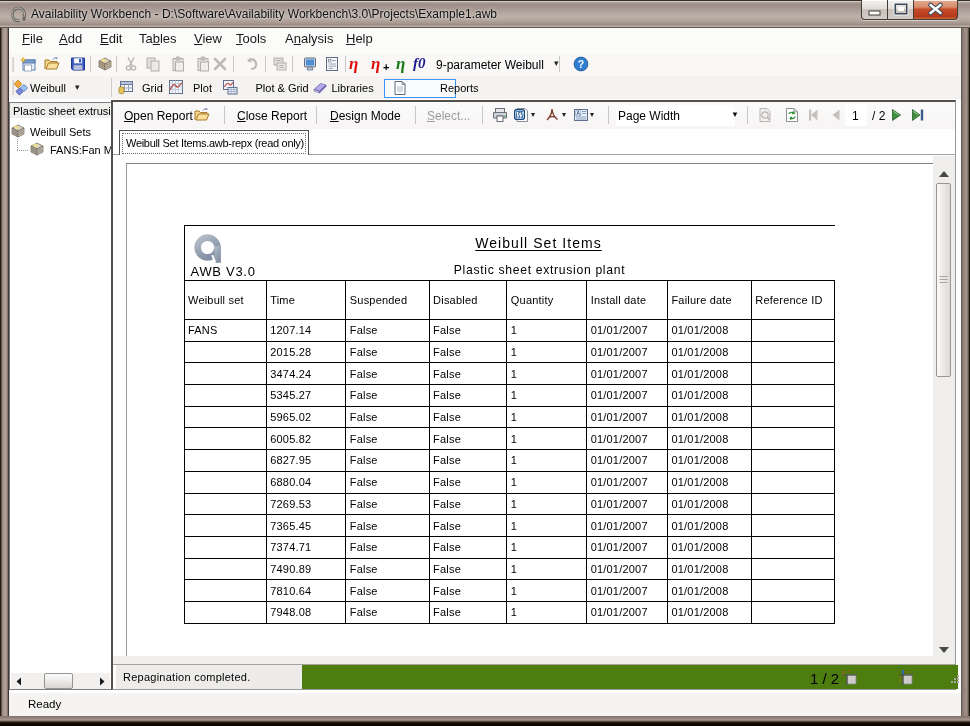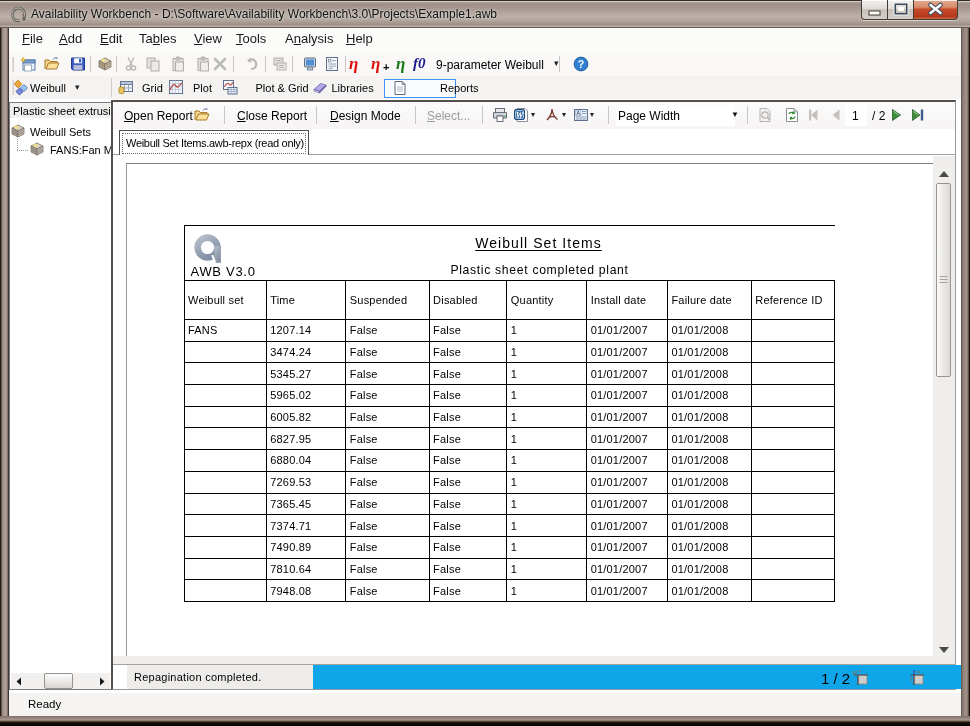--- a/index.html
+++ b/index.html
@@ -74,21 +74,21 @@
 #rpttable td { border:1px solid #000; font-size:11px; letter-spacing:0.2px; padding:0 0 0 3.5px; vertical-align:middle; overflow:hidden; white-space:nowrap; }
 #rpttable tr.h td { height:39px; }
 #rpttable tr.d td { height:21.7px; }
 
 
 #vsb { position:absolute; left:820px; top:1px; width:22px; height:508px; background:#efeeec; }
 #vsb-thumb { position:absolute; left:3px; top:27px; width:15px; height:194px; background:linear-gradient(90deg,#fbfbfa,#e9e7e5 55%,#dcd9d6); border:1px solid #98948f; border-radius:2px; }
 .sbarr { position:absolute; left:5.5px; width:0; height:0; border-left:5.5px solid transparent; border-right:5.5px solid transparent; }
 
 
-#rstatus { left:14px; top:563px; width:842px; height:24px; background:#0ea5e9; }
+#rstatus { left:3px; top:563px; width:842px; height:24px; background:#4d7c0f; }
 #rstatus-left { position:absolute; left:0; top:0; width:186px; height:24px; background:#edecea; }
 #rstatus .txt { position:absolute; left:7px; top:6px; font-size:11px; letter-spacing:0.25px; }
 
 
 #mainstatus { left:9px; top:693px; width:952px; height:23px; background:#f5f4f2; }
 #mainstatus .txt { position:absolute; left:19px; top:5px; font-size:11.5px;text-align:right; }
 
 
 .titem { position:absolute; font-size:11px; color:#000; white-space:nowrap; }
 #troot { left:1px; top:3px; width:100px; height:15px; background:#efefee; overflow:hidden; }
@@ -403,21 +403,21 @@
                 <stop offset="0" stop-color="#b7c0cc"></stop>
                 <stop offset=".45" stop-color="#9da9b9"></stop>
                 <stop offset="1" stop-color="#8290a4"></stop>
               </linearGradient>
           </defs>
           <circle cx="13.5" cy="13.5" r="9.9" fill="none" stroke="url(#lg1)" stroke-width="6.6"></circle>
           <rect x="20.3" y="12" width="6.6" height="16.8" fill="url(#lg1)"></rect>
           <path d="M 18.2,21.2 L 21.2,28.6" stroke="#ffffff" stroke-width="2"></path>
         </svg>
         <div id="rpt-title">Weibull Set Items</div>
-        <div id="rpt-sub">Plastic sheet completed plant</div>
+        <div id="rpt-sub">Plastic sheet extrusion plant</div>
         <div id="awbv">AWB V3.0</div>
       </div>
       <table id="rpttable">
         <colgroup>
             <col style="width:87px">
             <col style="width:87px">
             <col style="width:88px">
             <col style="width:84px">
             <col style="width:87px">
             <col style="width:85px">
@@ -431,20 +431,30 @@
               <td>Suspended</td>
               <td>Disabled</td>
               <td>Quantity</td>
               <td>Install date</td>
               <td>Failure date</td>
               <td>Reference ID</td>
             </tr>
         <tr class="d">
               <td>FANS</td>
               <td>1207.14</td>
+              <td>False</td>
+              <td>False</td>
+              <td>1</td>
+              <td>01/01/2007</td>
+              <td>01/01/2008</td>
+              <td></td>
+            </tr>
+        <tr class="d">
+              <td></td>
+              <td>2015.28</td>
               <td>False</td>
               <td>False</td>
               <td>1</td>
               <td>01/01/2007</td>
               <td>01/01/2008</td>
               <td></td>
             </tr>
         <tr class="d">
               <td></td>
               <td>3474.24</td>

